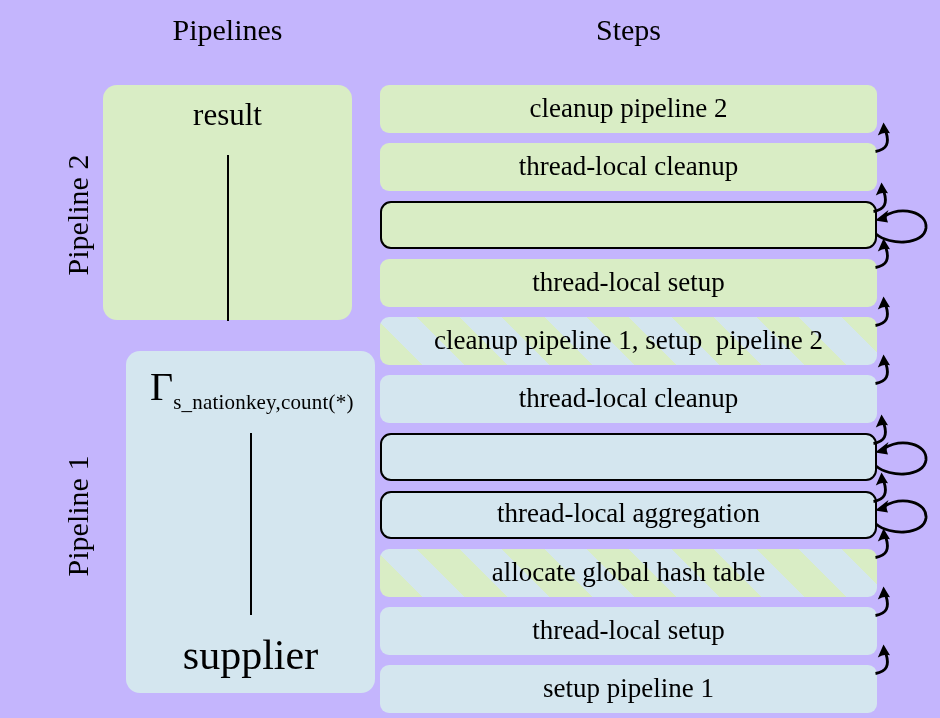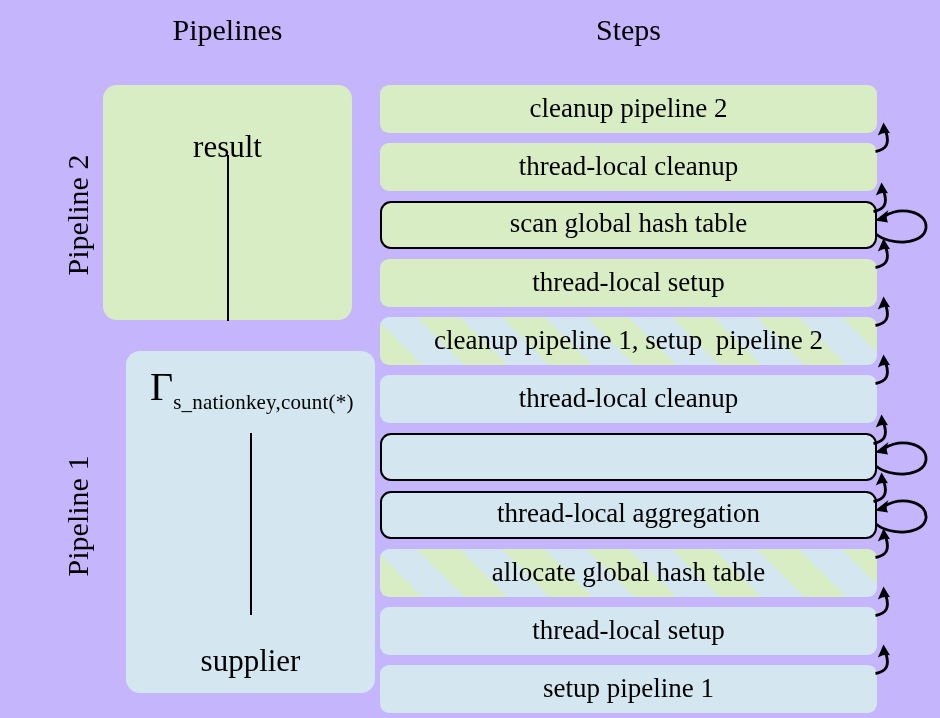--- a/index.html
+++ b/index.html
@@ -19,28 +19,28 @@
   
   .side-label{position:absolute;width:196px;height:38px;line-height:38px;text-align:center;
               font-size:30px;transform:rotate(-90deg);transform-origin:center;}
   .side-label.p2{left:-20px;top:196px;}
   .side-label.p1{left:-20px;top:497px;}
 
   
   .plan-box{position:absolute;left:103px;width:249px;border-radius:14px;}
   .plan-box.p2{top:85px;height:235px;background:var(--green);}
   .plan-box.p1{top:351px;height:342px;background:var(--blue);margin-left:23px;}
-  .plan-root{position:absolute;top:12px;left:0;width:100%;text-align:center;font-size:31px;margin-top:32px;}
+  .plan-root{position:absolute;top:12px;left:0;width:100%;text-align:center;font-size:31px;}
   .plan-edge{position:absolute;left:50%;width:2.5px;margin-left:-1px;background:var(--ink);}
   .edge-p2{top:70px;height:166px;}
   .edge-p1{top:82px;height:182px;}
   .gamma-label{position:absolute;top:12px;left:24px;white-space:nowrap;}
   .gamma-sym{font-size:40px;}
   .gamma-sub{font-size:21px;position:relative;top:9px;letter-spacing:0.2px;}
-  .plan-scan{position:absolute;bottom:14px;left:0;width:100%;text-align:center;font-size:31px;}
+  .plan-scan{position:absolute;bottom:14px;left:0;width:100%;text-align:center;font-size:42px;}
 
   
   .steps-col{position:absolute;left:380px;top:85px;width:497px;}
   .step{position:relative;height:48px;margin-bottom:10px;border-radius:9px;}
   .step .step-label{display:block;width:100%;text-align:center;font-size:27px;
                     line-height:46px;white-space:pre;}
   .step.green{background:var(--green);}
   .step.blue{background:var(--blue);}
   .step.striped{background:repeating-linear-gradient(45deg,
                  var(--green) 0 30px, var(--blue) 30px 60px);}
@@ -100,21 +100,20 @@
       <svg class="gap-arrow" viewBox="0 0 24 32">
           <use href="#hook-arrow"></use>
         </svg>
       <span class="step-label">thread-local cleanup</span>
     </div>
 
     <div class="step green outlined">
       <svg class="gap-arrow" viewBox="0 0 24 32">
           <use href="#hook-arrow"></use>
         </svg>
-      <span class="step-label">scan global hash table</span>
       <svg class="loop-arrow" viewBox="0 0 58 46">
           <use href="#self-loop"></use>
         </svg>
     </div>
 
     <div class="step green">
       <svg class="gap-arrow" viewBox="0 0 24 32">
           <use href="#hook-arrow"></use>
         </svg>
       <span class="step-label">thread-local setup</span>

